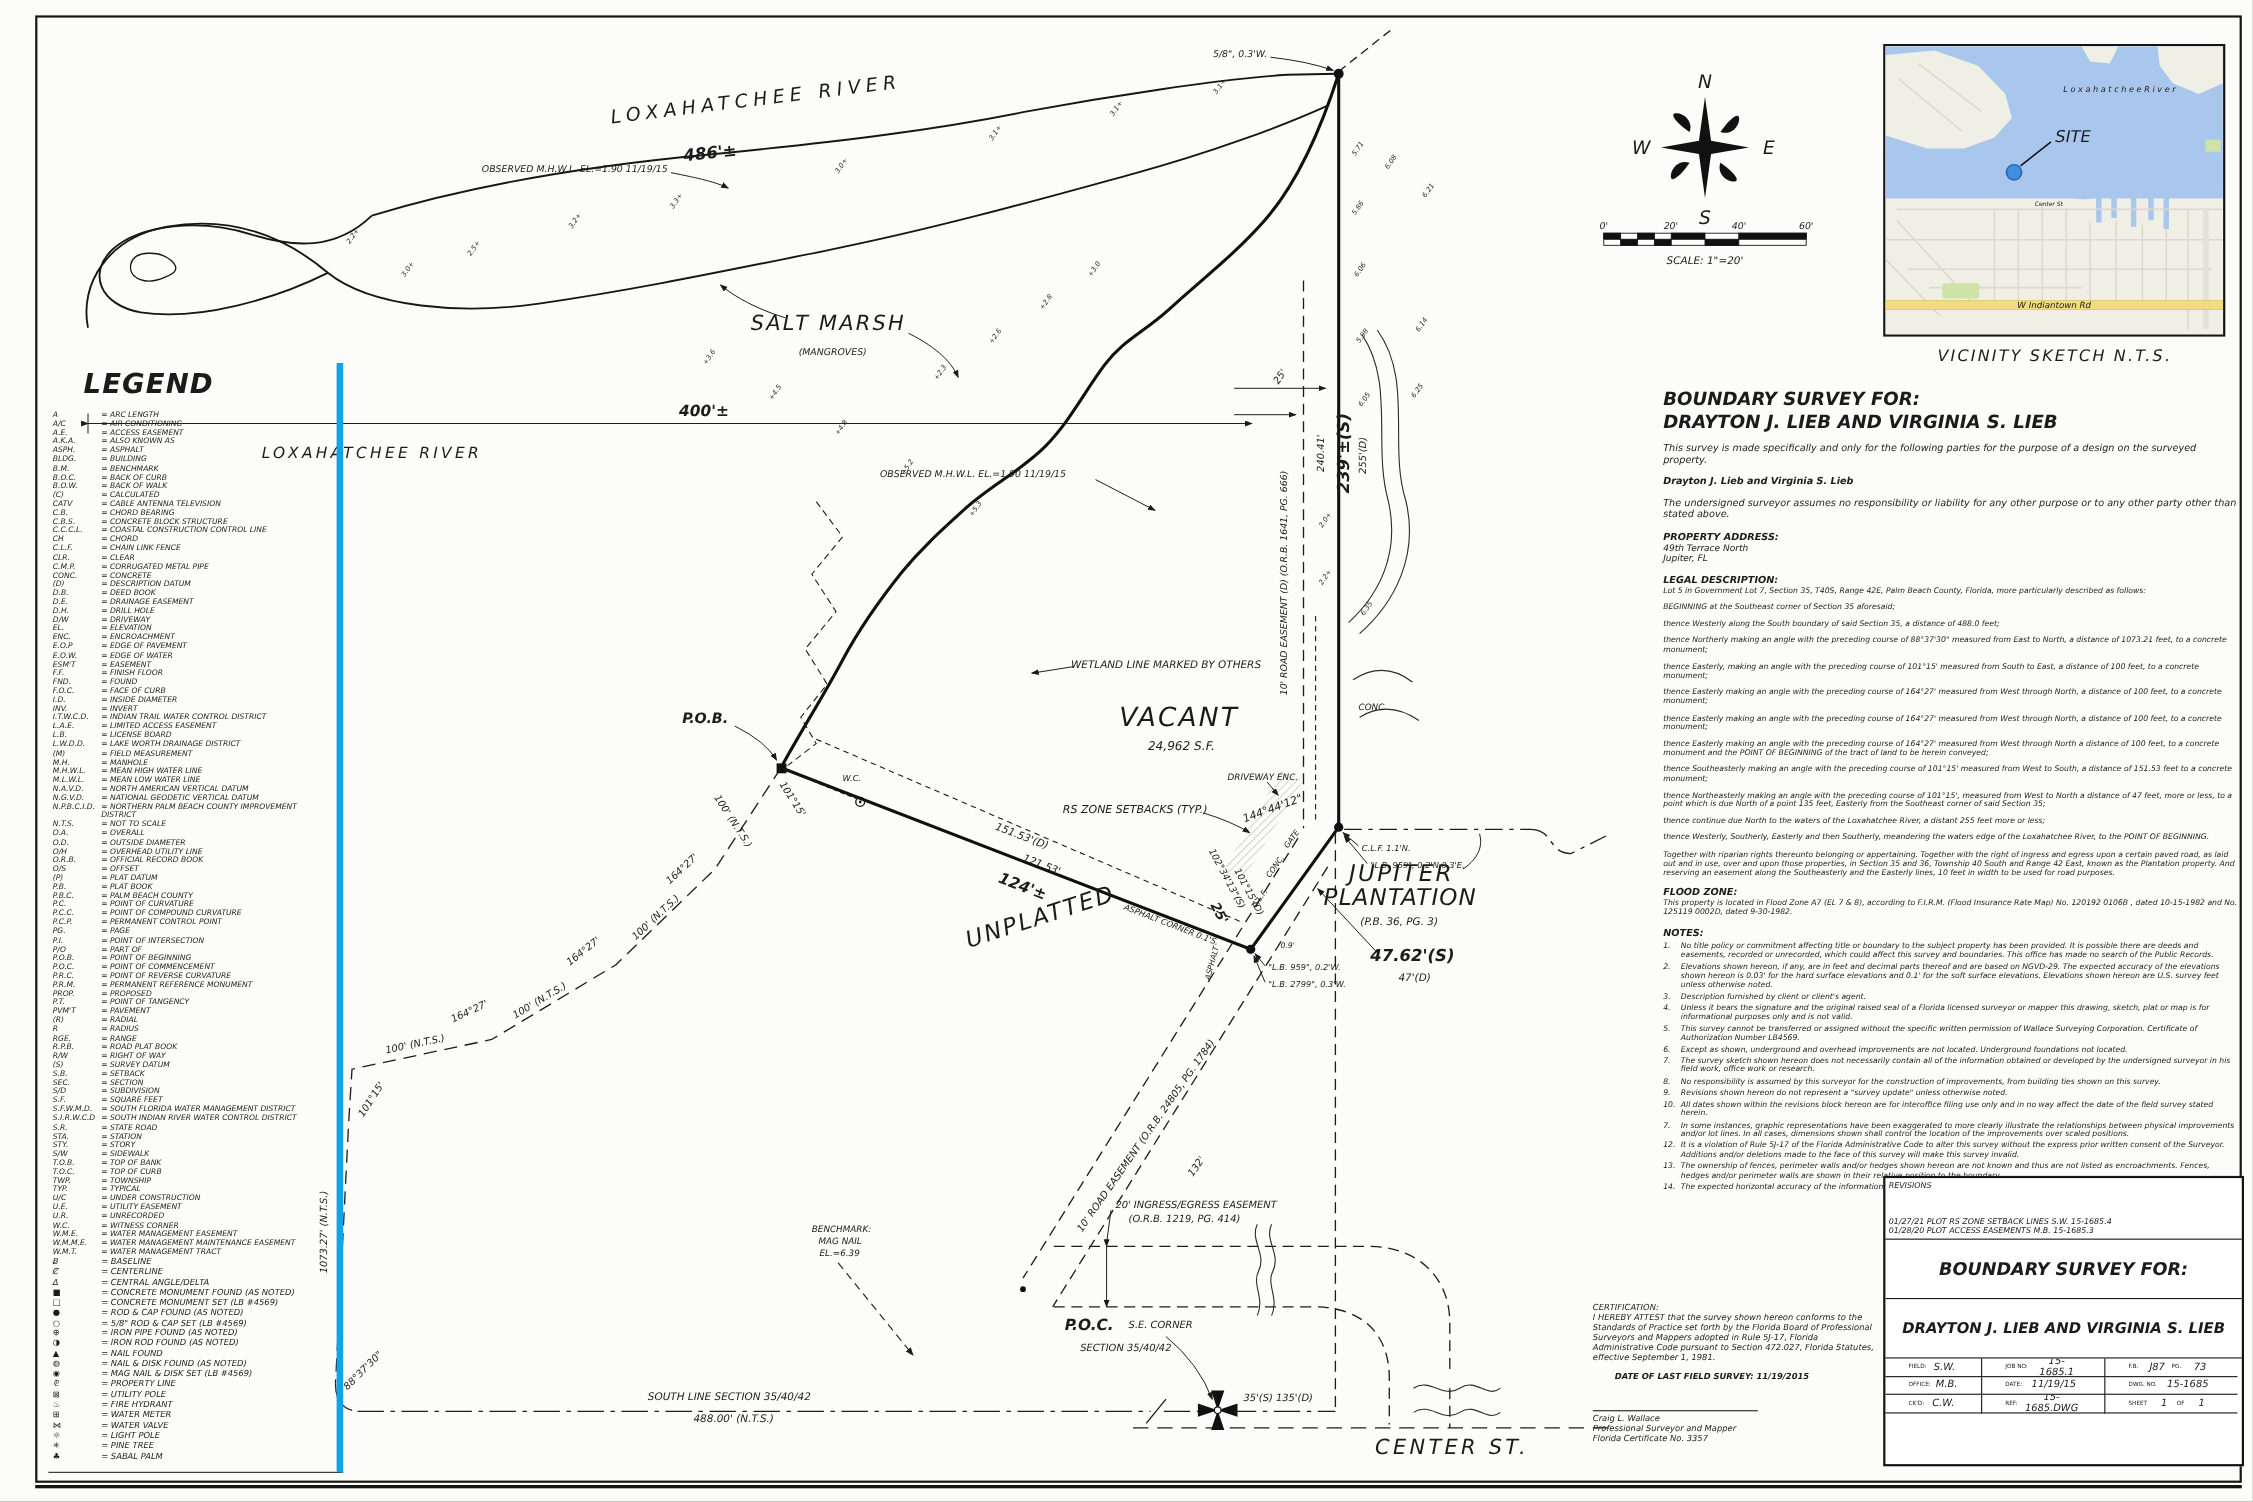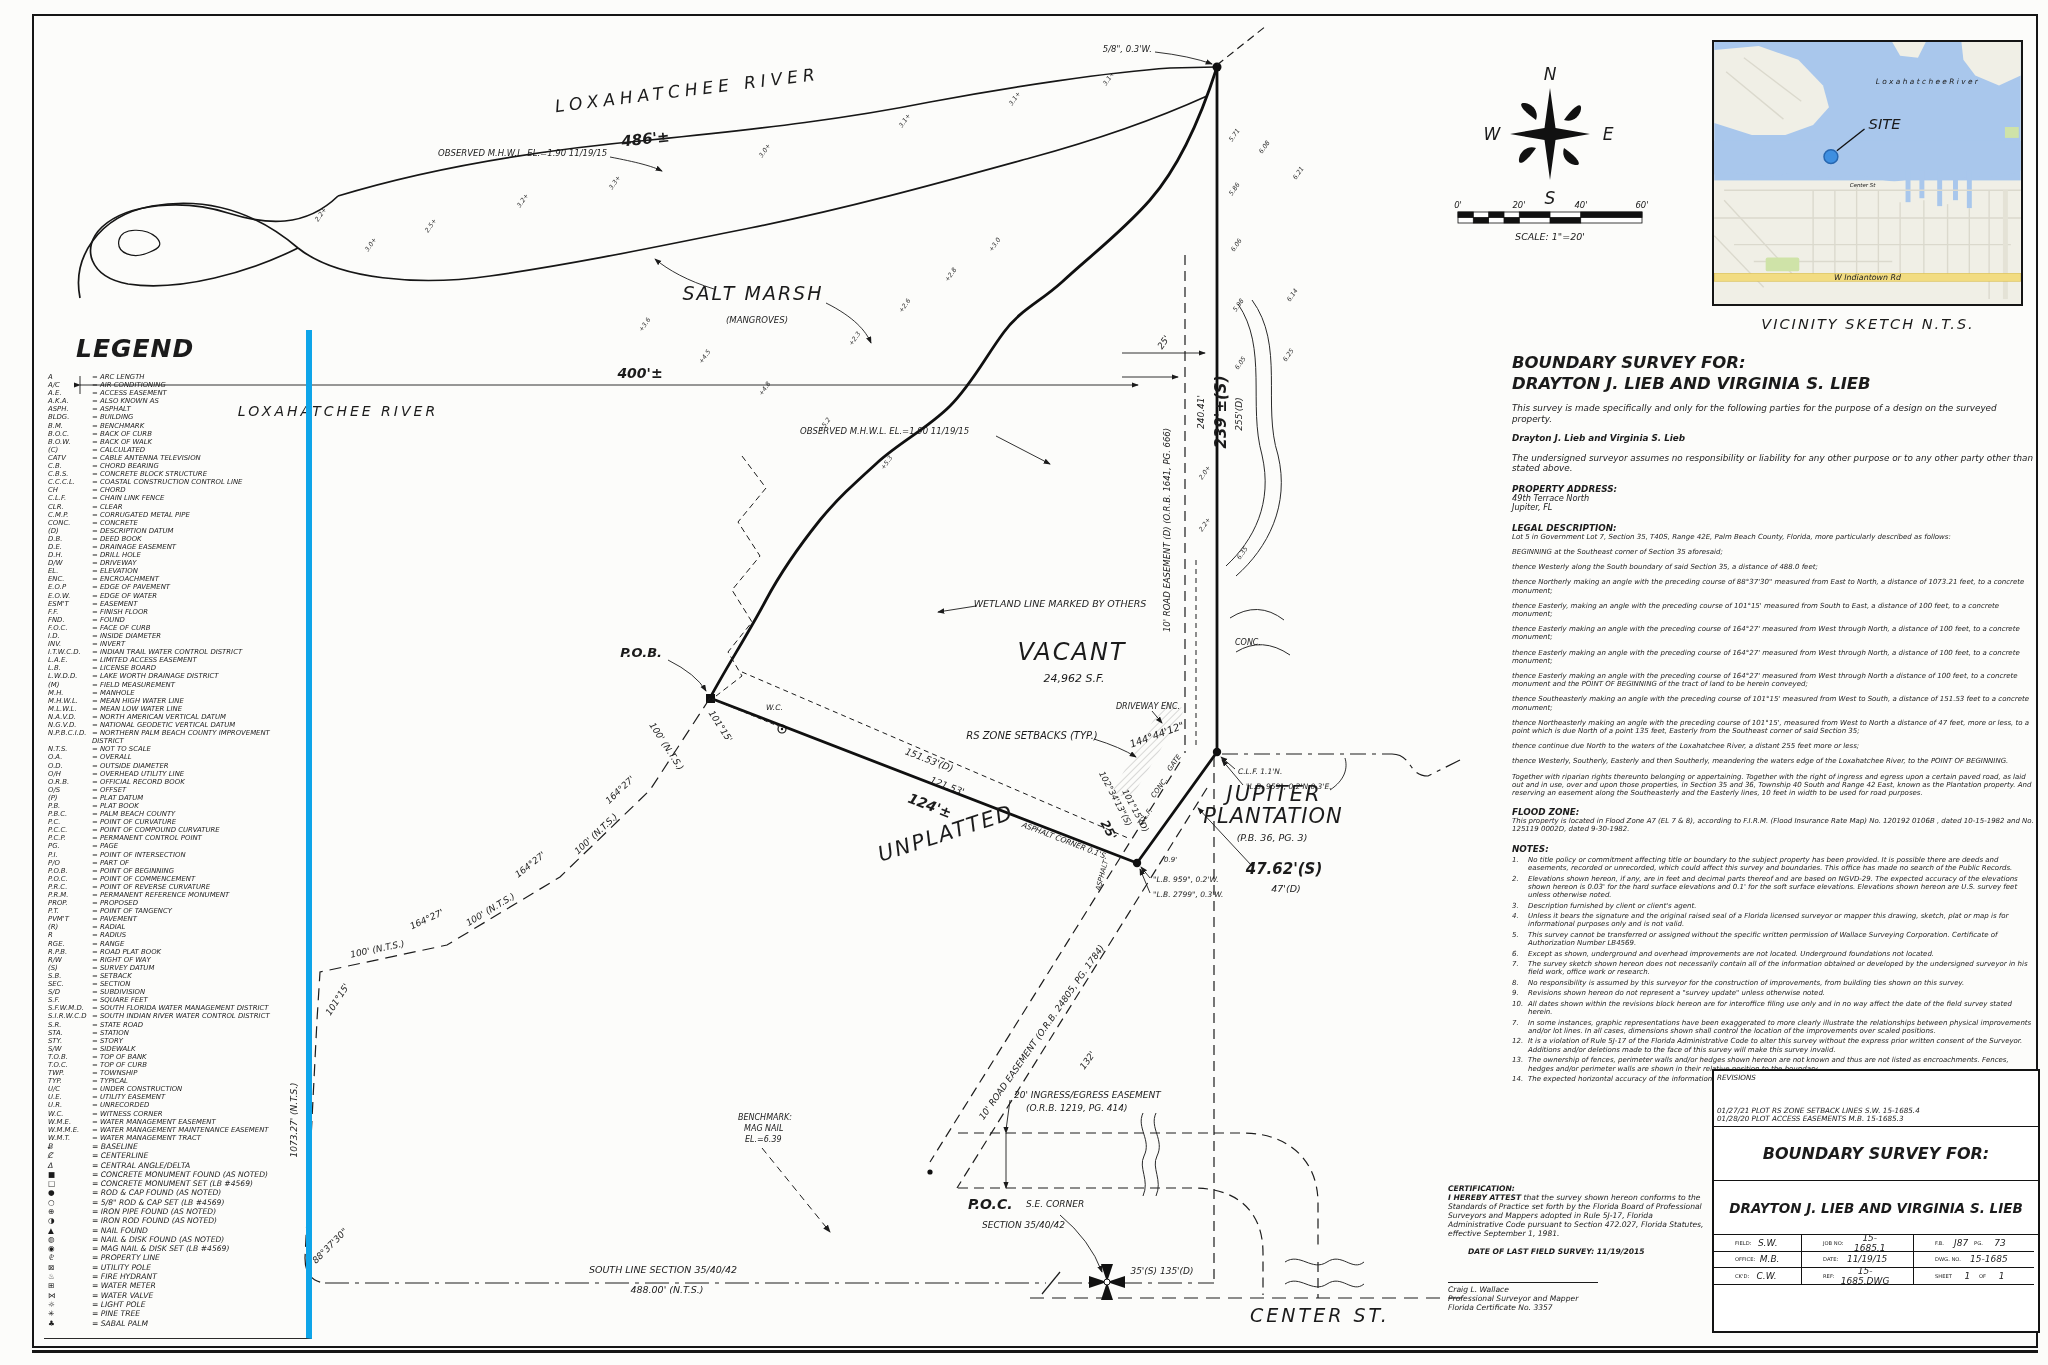--- a/index.html
+++ b/index.html
@@ -31,21 +31,21 @@
   .rcol .legal{font-size:7px;line-height:8.2px;}
   .rcol .legal div{margin:0;}
   .rcol .legal .lead{margin-top:7px;}
   .rcol .notes{font-size:7px;line-height:8.3px;}
   .note-row{display:flex;margin-top:2.2px;}
   .note-num{width:16px;flex:none;text-align:left;}
   .note-txt{flex:1;}
 
   
   .cert{position:absolute;left:1448px;top:1184px;width:262px;font-style:italic;font-size:7.6px;line-height:9px;}
-  .cert .clabel{font-weight:bold;}
+  .cert .clabel{font-weight:normal;}
   .cert .cdate{font-weight:bold;margin-top:9px;padding-left:20px;}
   .sigline{width:150px;border-top:1px solid #1b1b1b;margin-top:26px;}
   .signame{margin-top:2px;}
 
   
   .tblock{position:absolute;left:1712px;top:1069px;width:324px;height:260px;border:2px solid #131313;background:#fff;font-style:italic;}
   .tb-rev{height:55px;border-bottom:1.5px solid #131313;position:relative;font-size:7.2px;}
   .tb-rev .rhead{position:absolute;left:3px;top:2px;}
   .tb-rev .rlines{position:absolute;left:3px;bottom:2px;line-height:8.6px;}
   .tb-bsf{height:53px;border-bottom:1.5px solid #131313;display:flex;align-items:center;justify-content:center;

